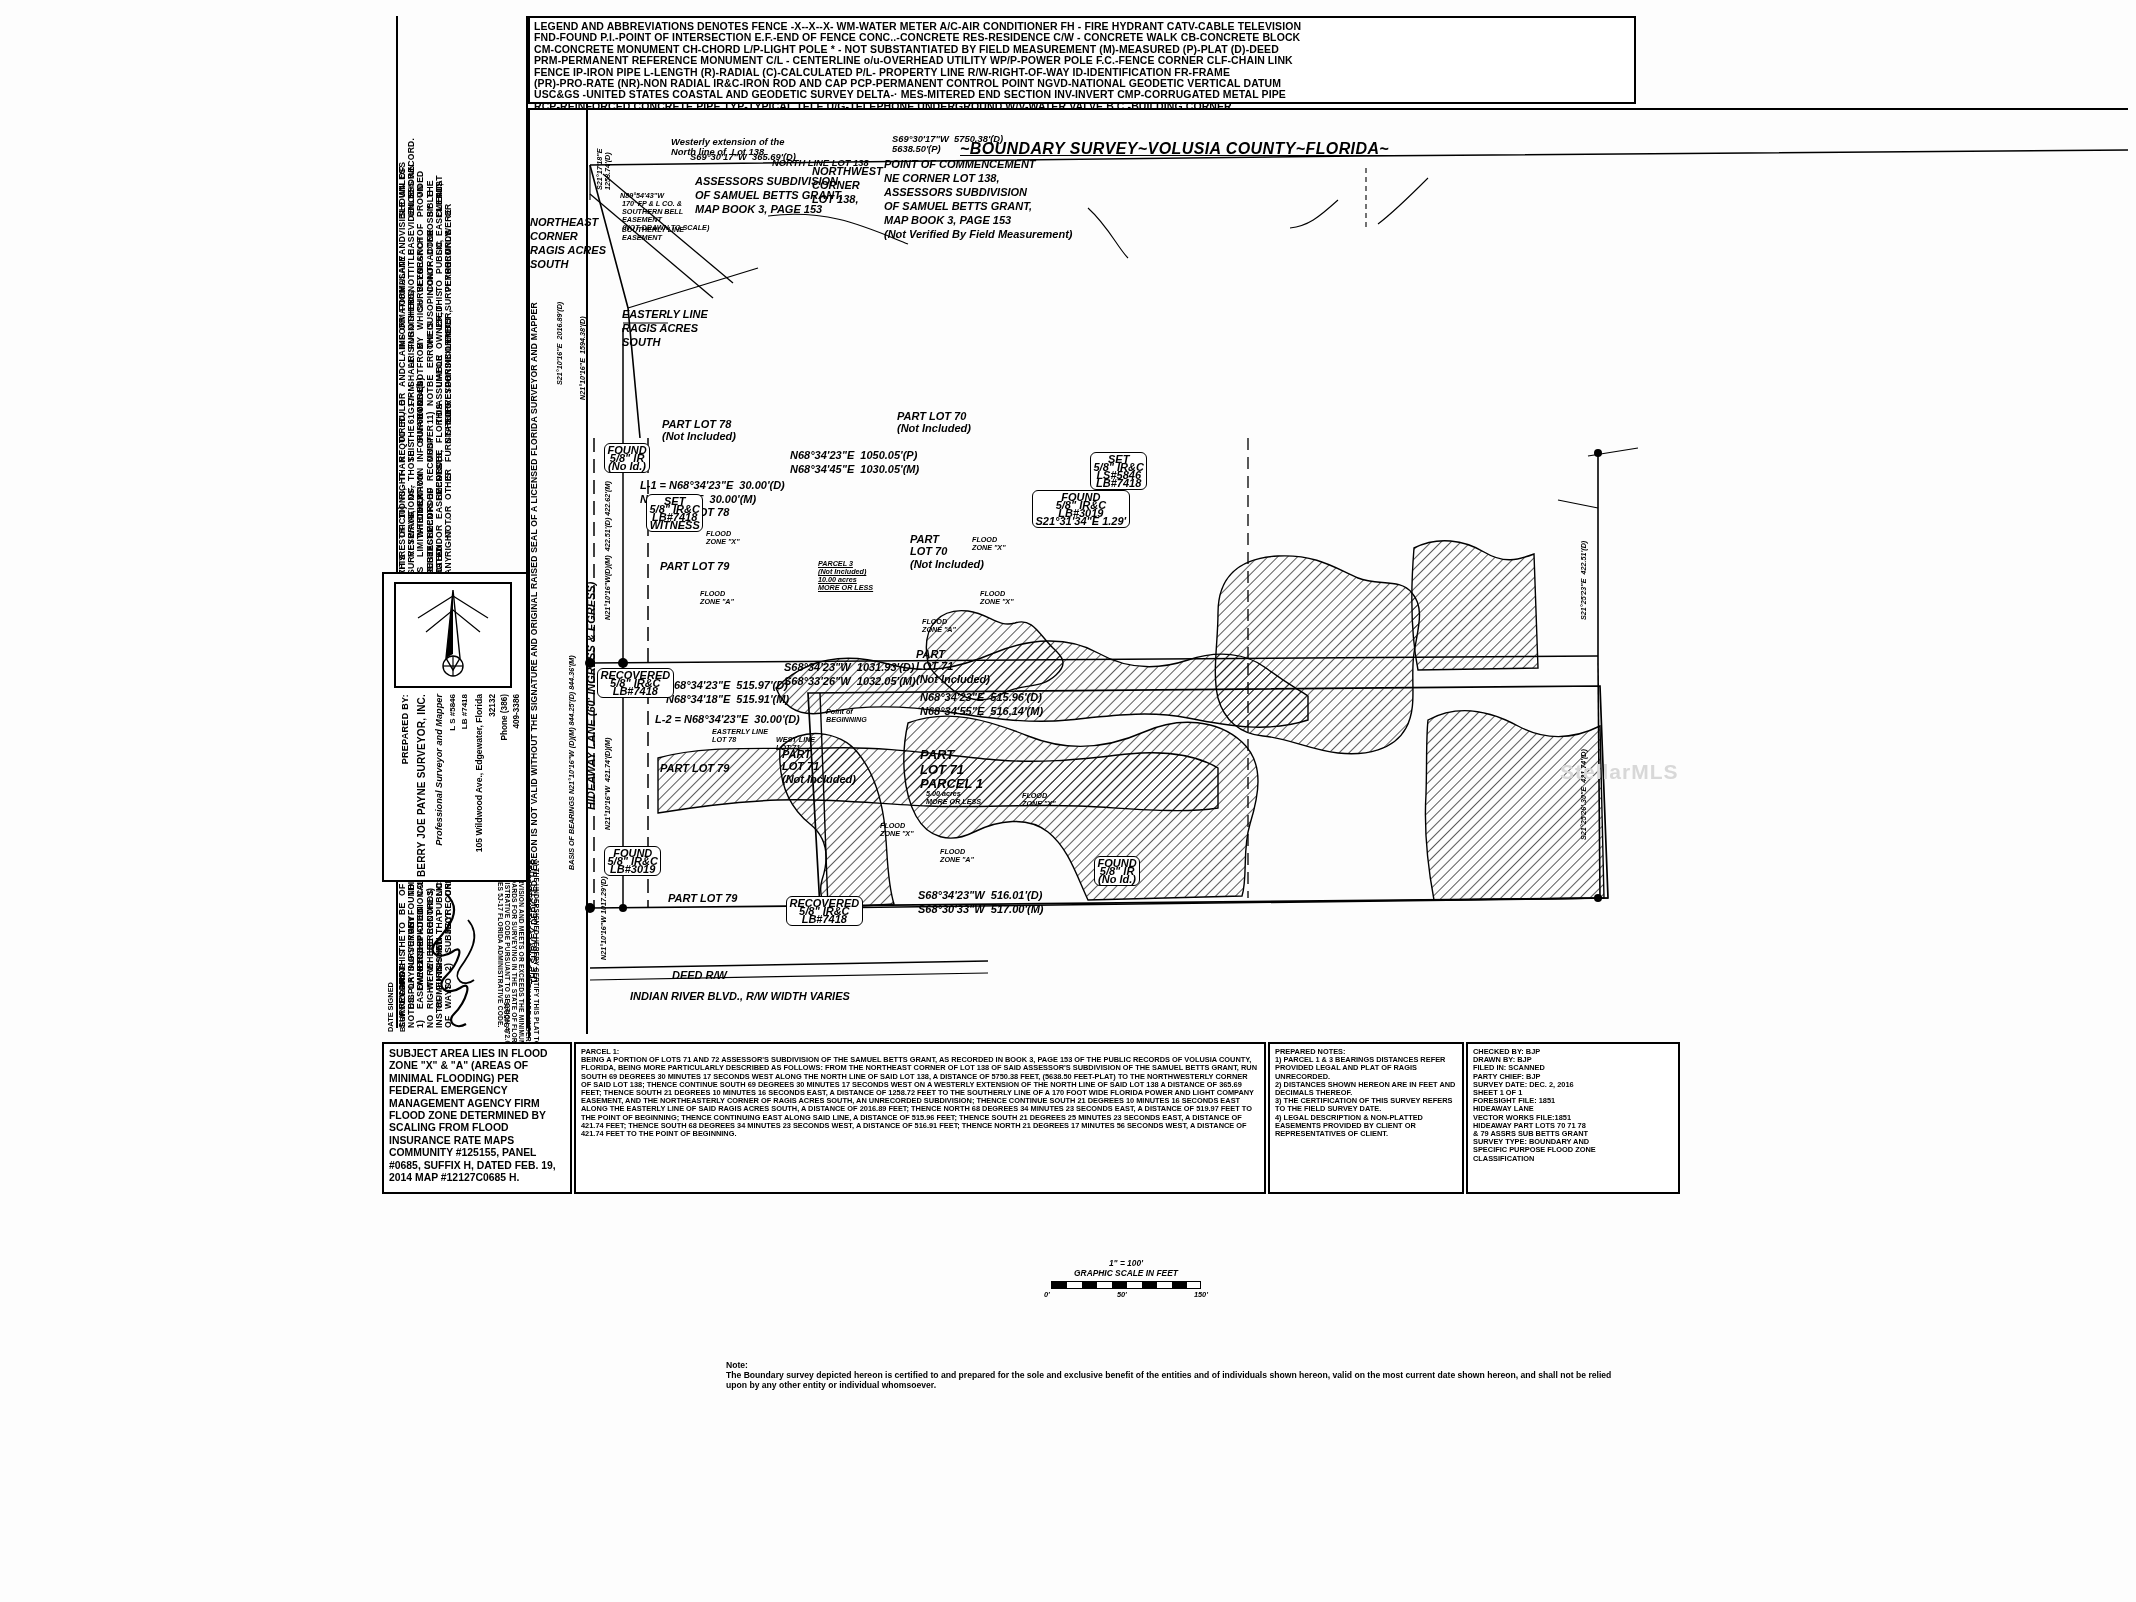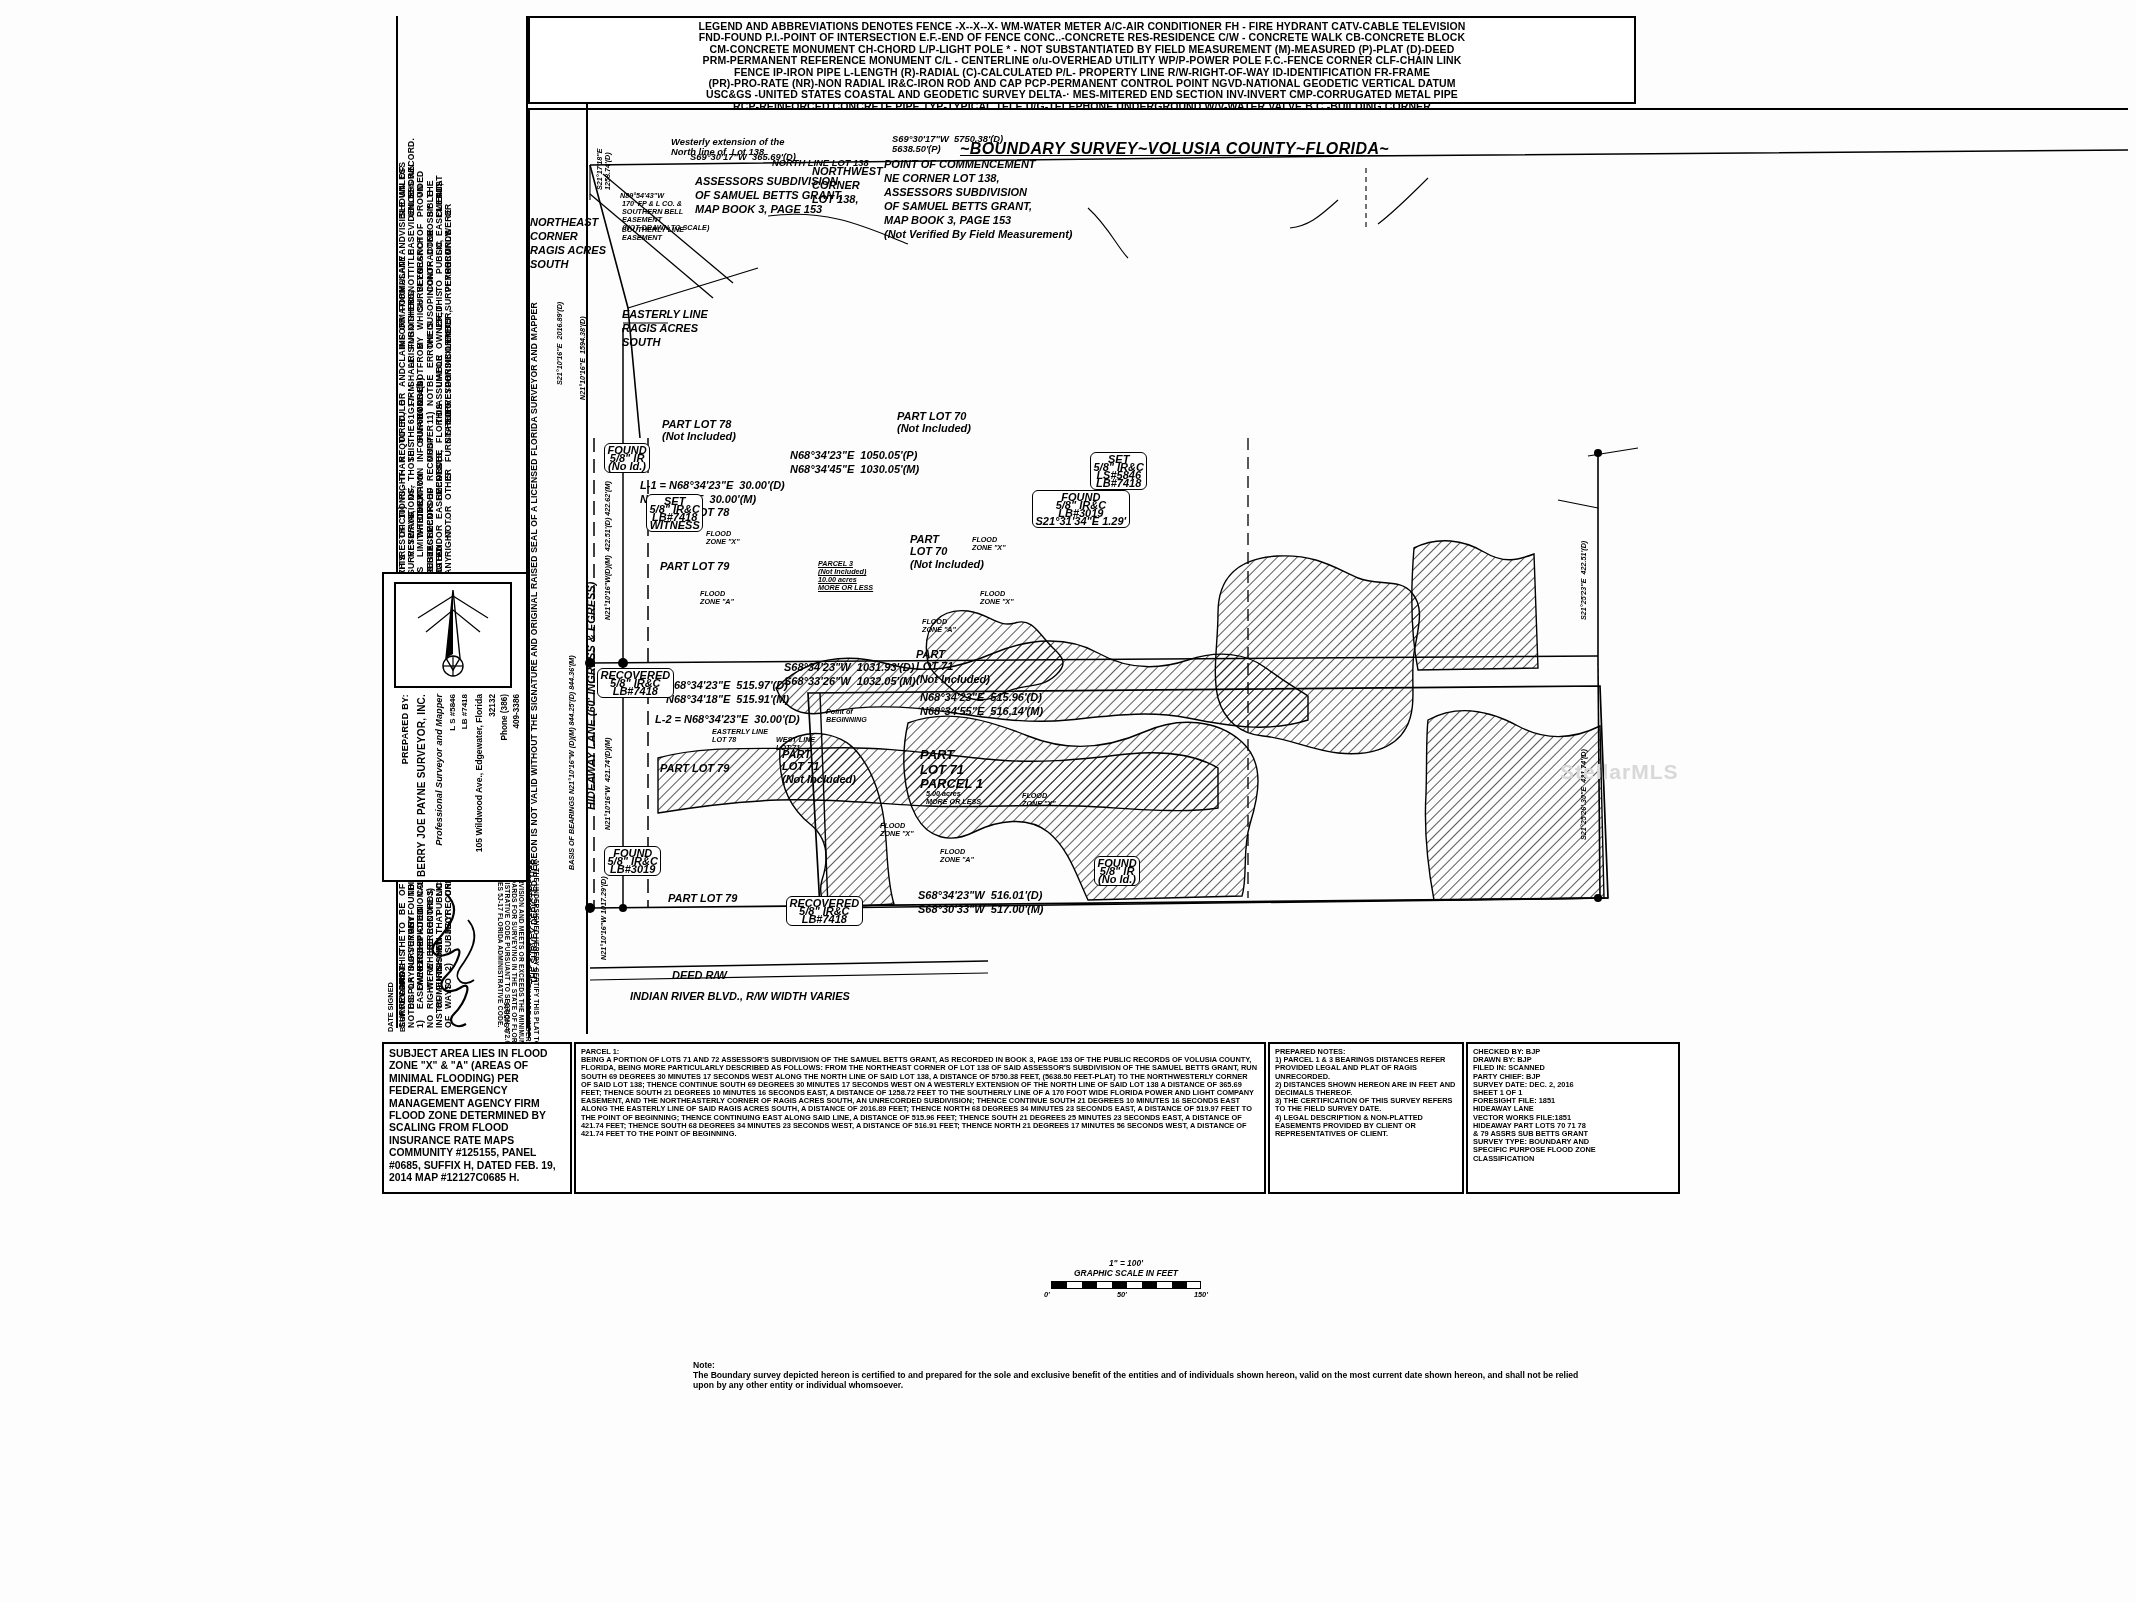--- a/index.html
+++ b/index.html
@@ -15,21 +15,21 @@
   #sheet { position:absolute; inset:0; background:#fdfdfd; }
 
   
   .abs { position:absolute; }
   .bx  { position:absolute; border:2px solid #000; background:#fff; }
   .vtxt180 { writing-mode:vertical-rl; transform:rotate(180deg); }
 
   
   #legend-box {
     left:528px; top:16px; width:1108px; height:88px;
-    border:2px solid #000; padding:3px 4px;text-align:center;
+    border:2px solid #000; padding:3px 4px;
   }
   #legend-box .line {
     font-size:10.5px; font-weight:bold; line-height:11.4px;
     letter-spacing:0.1px; white-space:nowrap;
   }
 
   
   .notes-strip {
     position:absolute;
     font-size:8.6px; font-weight:bold; line-height:9.2px;
@@ -99,21 +99,21 @@
   #check-tbl    { left:1466px; top:1042px; width:214px; height:152px; }
 
   
   #cert-cloud { position:absolute; left:1304px; top:1268px; width:320px; height:142px; }
   #cert-cloud .ctext {
     position:absolute; left:0; top:46px; width:320px; text-align:center;
     font-size:11.5px; font-weight:bold; font-style:italic; line-height:14px;
   }
 
   
-  #bottom-note { position:absolute; left:693px; top:1360px; width:900px; }
+  #bottom-note { position:absolute; left:726px; top:1360px; width:900px; }
   #bottom-note .t { font-size:8.6px; font-weight:bold; line-height:10px; }
 
   
   #gscale { position:absolute; left:1006px; top:1258px; width:240px; }
   #gscale .t { font-size:8.4px; font-weight:bold; font-style:italic; text-align:center; }
   #gscale .bar { margin:3px auto 0; width:150px; height:8px; border:1.4px solid #000;
                  background:repeating-linear-gradient(90deg,#000 0 15px,#fff 15px 30px); }
   #gscale .ticks { display:flex; justify-content:space-between; width:164px; margin:1px auto 0;
                    font-size:7.4px; font-weight:bold; font-style:italic; }
 

